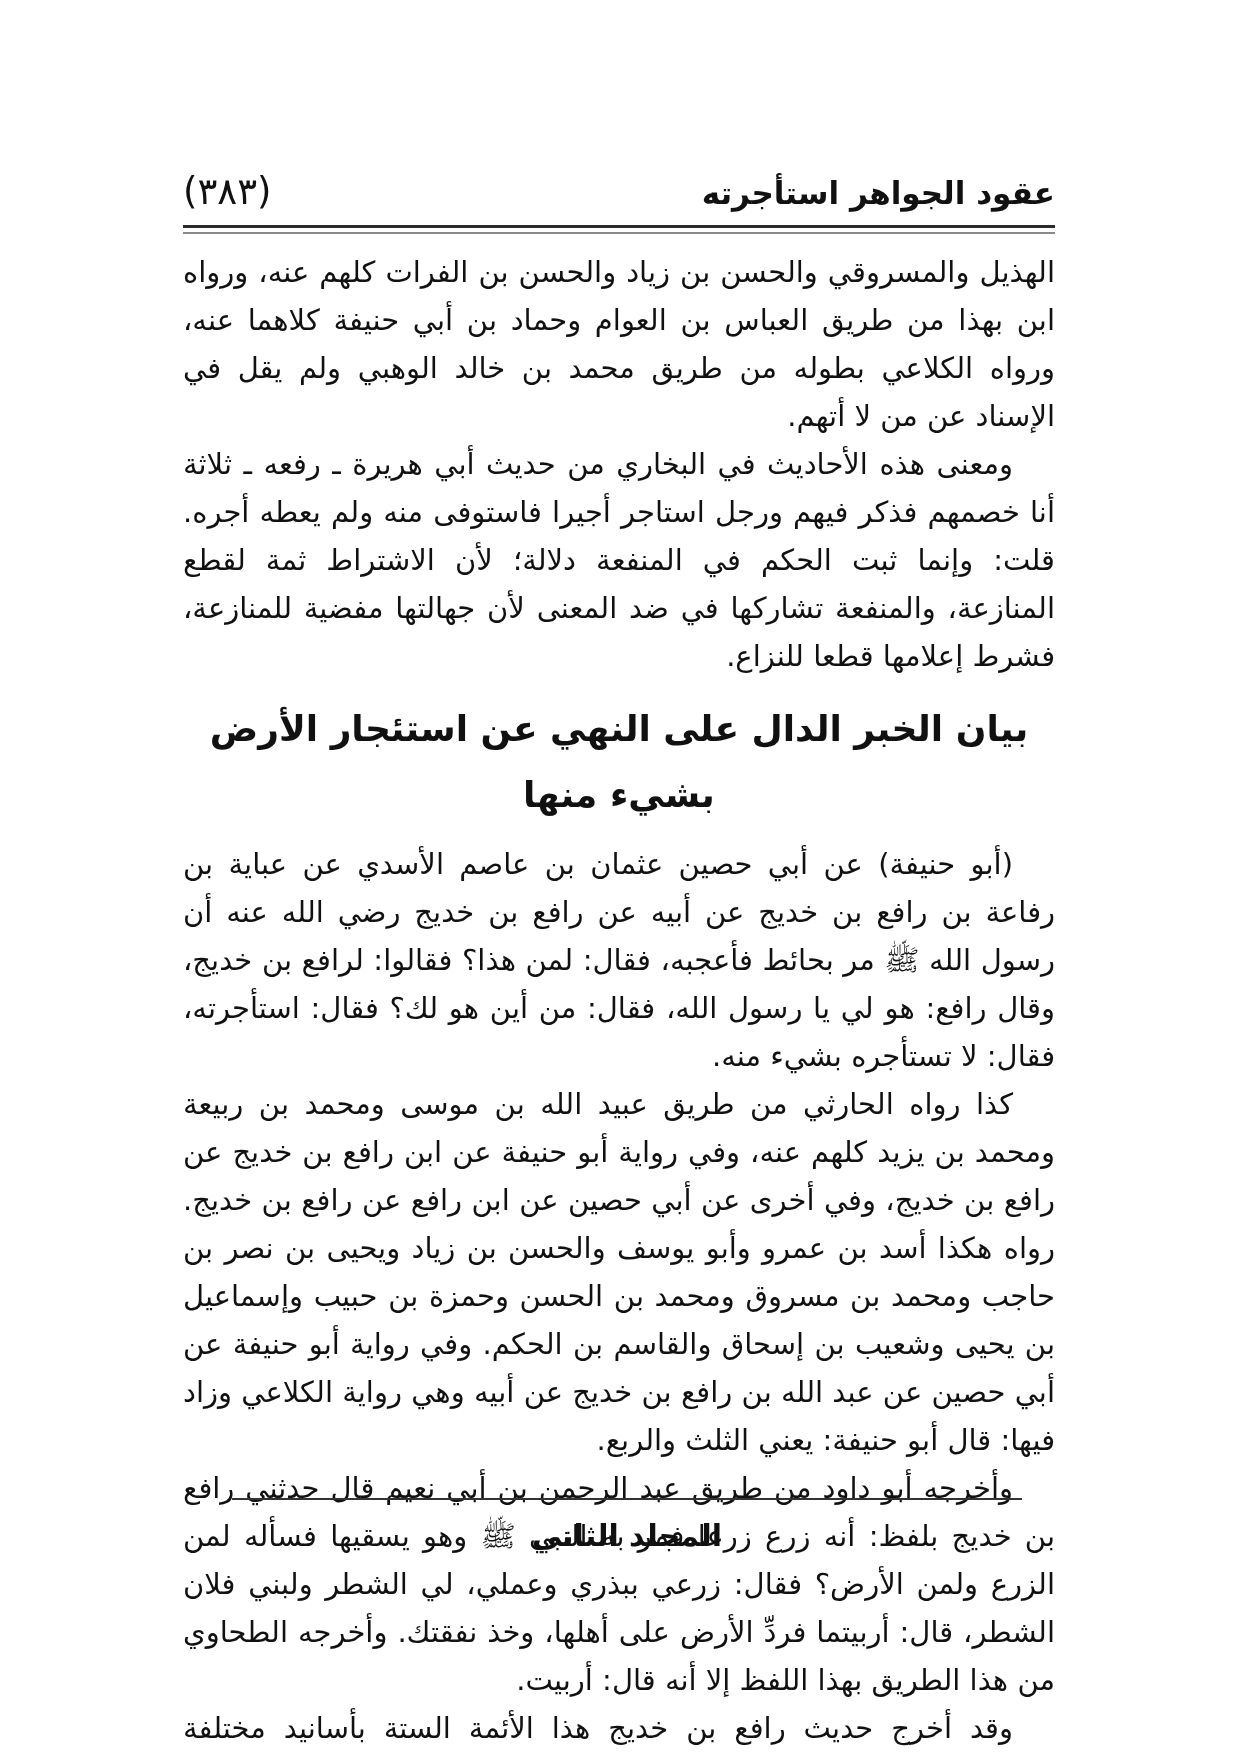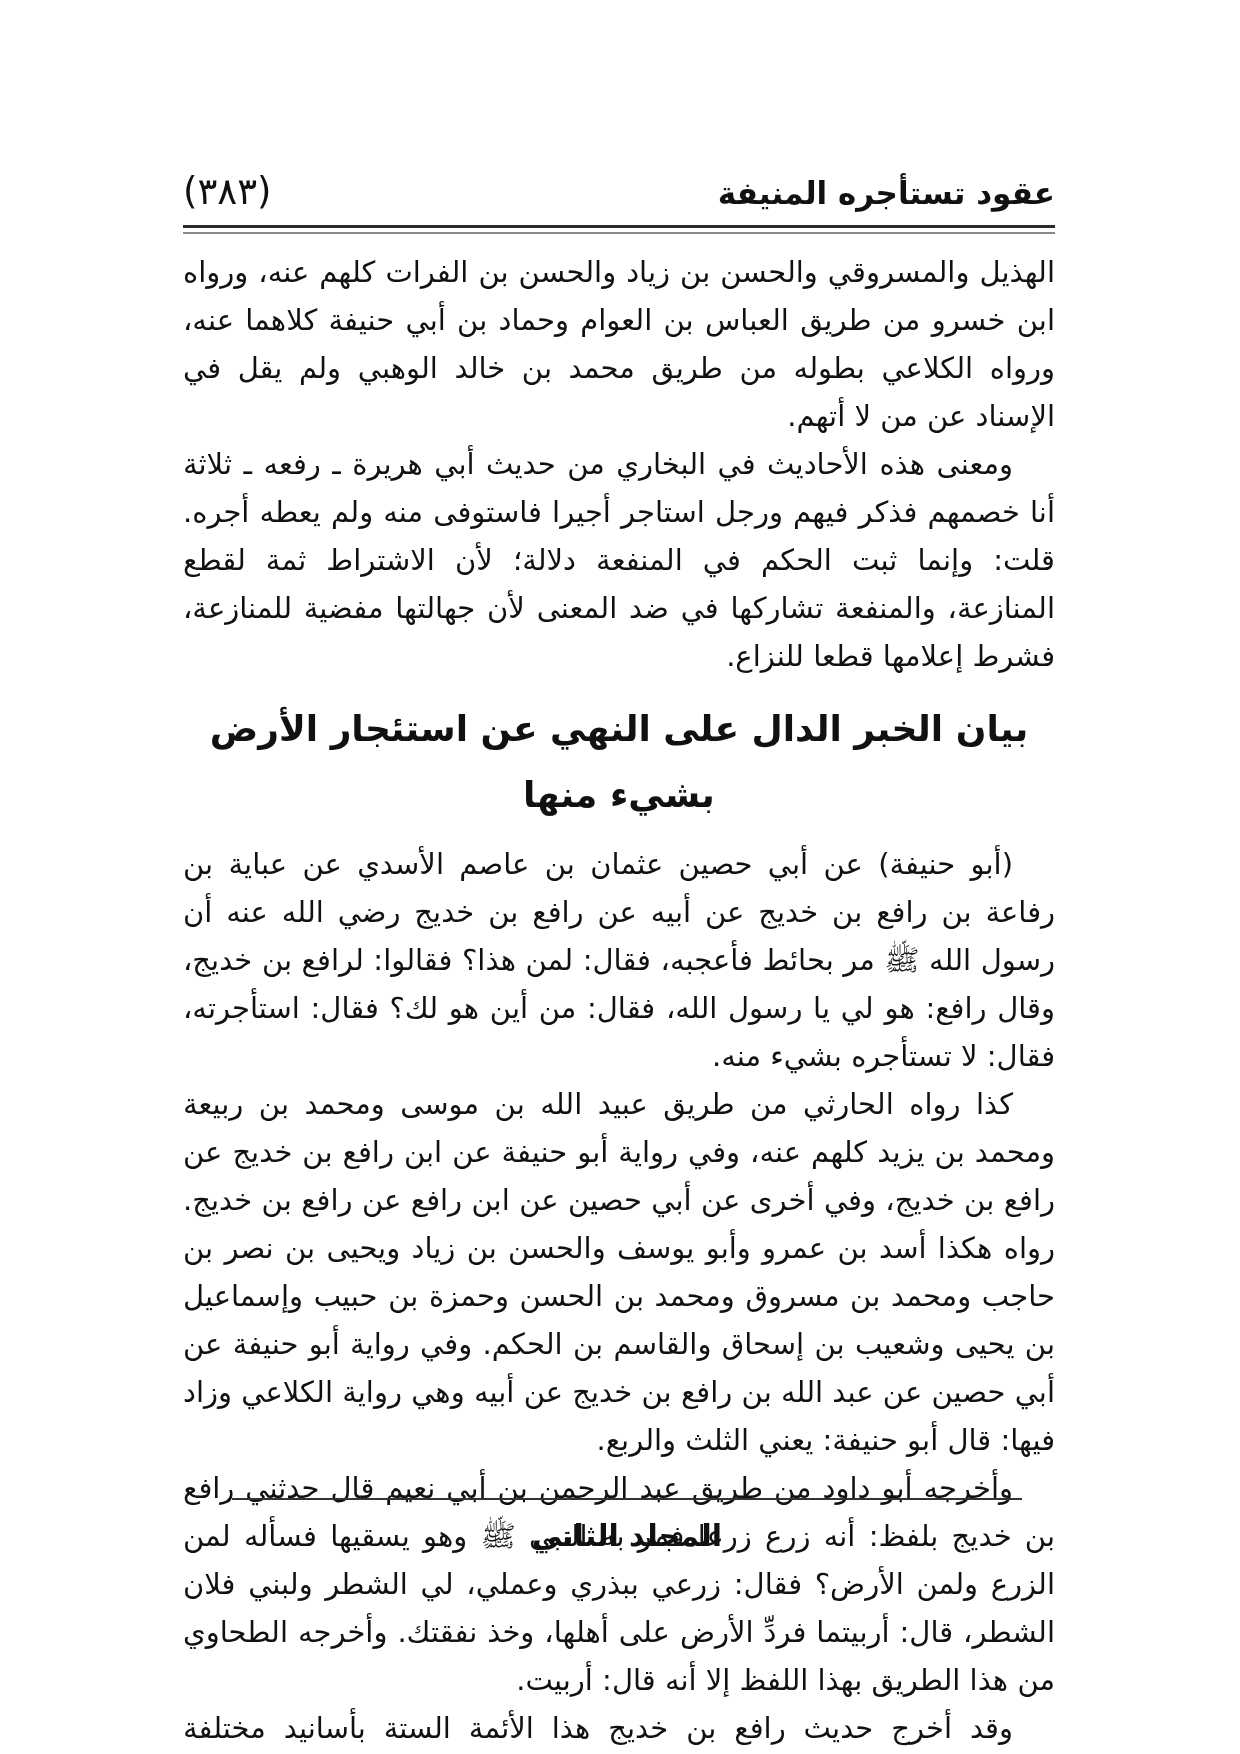--- a/index.html
+++ b/index.html
@@ -77,28 +77,28 @@
     font-size: 30px;
     padding-top: 18px;
   }
 </style>
 </head>
 <body>
 
 <div class="page">
 
   <header class="page-header">
-    <span class="book-title">عقود تستأجره المنيفة</span>
+    <span class="book-title">عقود الجواهر استأجرته</span>
     <span class="page-number">(٣٨٣)</span>
   </header>
 
   <div class="header-rule"></div>
 
   <main class="page-body">
-    <p class="para">الهذيل والمسروقي والحسن بن زياد والحسن بن الفرات كلهم عنه، ورواه ابن خسرو من طريق العباس بن العوام وحماد بن أبي حنيفة كلاهما عنه، ورواه الكلاعي بطوله من طريق محمد بن خالد الوهبي ولم يقل في الإسناد عن من لا أتهم.</p>
+    <p class="para">الهذيل والمسروقي والحسن بن زياد والحسن بن الفرات كلهم عنه، ورواه ابن بهذا من طريق العباس بن العوام وحماد بن أبي حنيفة كلاهما عنه، ورواه الكلاعي بطوله من طريق محمد بن خالد الوهبي ولم يقل في الإسناد عن من لا أتهم.</p>
     <p class="para indent">ومعنى هذه الأحاديث في البخاري من حديث أبي هريرة ـ رفعه ـ ثلاثة أنا خصمهم فذكر فيهم ورجل استاجر أجيرا فاستوفى منه ولم يعطه أجره. قلت: وإنما ثبت الحكم في المنفعة دلالة؛ لأن الاشتراط ثمة لقطع المنازعة، والمنفعة تشاركها في ضد المعنى لأن جهالتها مفضية للمنازعة، فشرط إعلامها قطعا للنزاع.</p>
 
     <h2 class="section-heading">بيان الخبر الدال على النهي عن استئجار الأرض بشيء منها</h2>
 
     <p class="para indent">(أبو حنيفة) عن أبي حصين عثمان بن عاصم الأسدي عن عباية بن رفاعة بن رافع بن خديج عن أبيه عن رافع بن خديج رضي الله عنه أن رسول الله ﷺ مر بحائط فأعجبه، فقال: لمن هذا؟ فقالوا: لرافع بن خديج، وقال رافع: هو لي يا رسول الله، فقال: من أين هو لك؟ فقال: استأجرته، فقال: لا تستأجره بشيء منه.</p>
     <p class="para indent">كذا رواه الحارثي من طريق عبيد الله بن موسى ومحمد بن ربيعة ومحمد بن يزيد كلهم عنه، وفي رواية أبو حنيفة عن ابن رافع بن خديج عن رافع بن خديج، وفي أخرى عن أبي حصين عن ابن رافع عن رافع بن خديج. رواه هكذا أسد بن عمرو وأبو يوسف والحسن بن زياد ويحيى بن نصر بن حاجب ومحمد بن مسروق ومحمد بن الحسن وحمزة بن حبيب وإسماعيل بن يحيى وشعيب بن إسحاق والقاسم بن الحكم. وفي رواية أبو حنيفة عن أبي حصين عن عبد الله بن رافع بن خديج عن أبيه وهي رواية الكلاعي وزاد فيها: قال أبو حنيفة: يعني الثلث والربع.</p>
     <p class="para indent">وأخرجه أبو داود من طريق عبد الرحمن بن أبي نعيم قال حدثني رافع بن خديج بلفظ: أنه زرع زرعا فمر به النبي ﷺ وهو يسقيها فسأله لمن الزرع ولمن الأرض؟ فقال: زرعي ببذري وعملي، لي الشطر ولبني فلان الشطر، قال: أربيتما فردِّ الأرض على أهلها، وخذ نفقتك. وأخرجه الطحاوي من هذا الطريق بهذا اللفظ إلا أنه قال: أربيت.</p>
     <p class="para indent last-fill">وقد أخرج حديث رافع بن خديج هذا الأئمة الستة بأسانيد مختلفة وألفاظ</p>
   </main>
 

